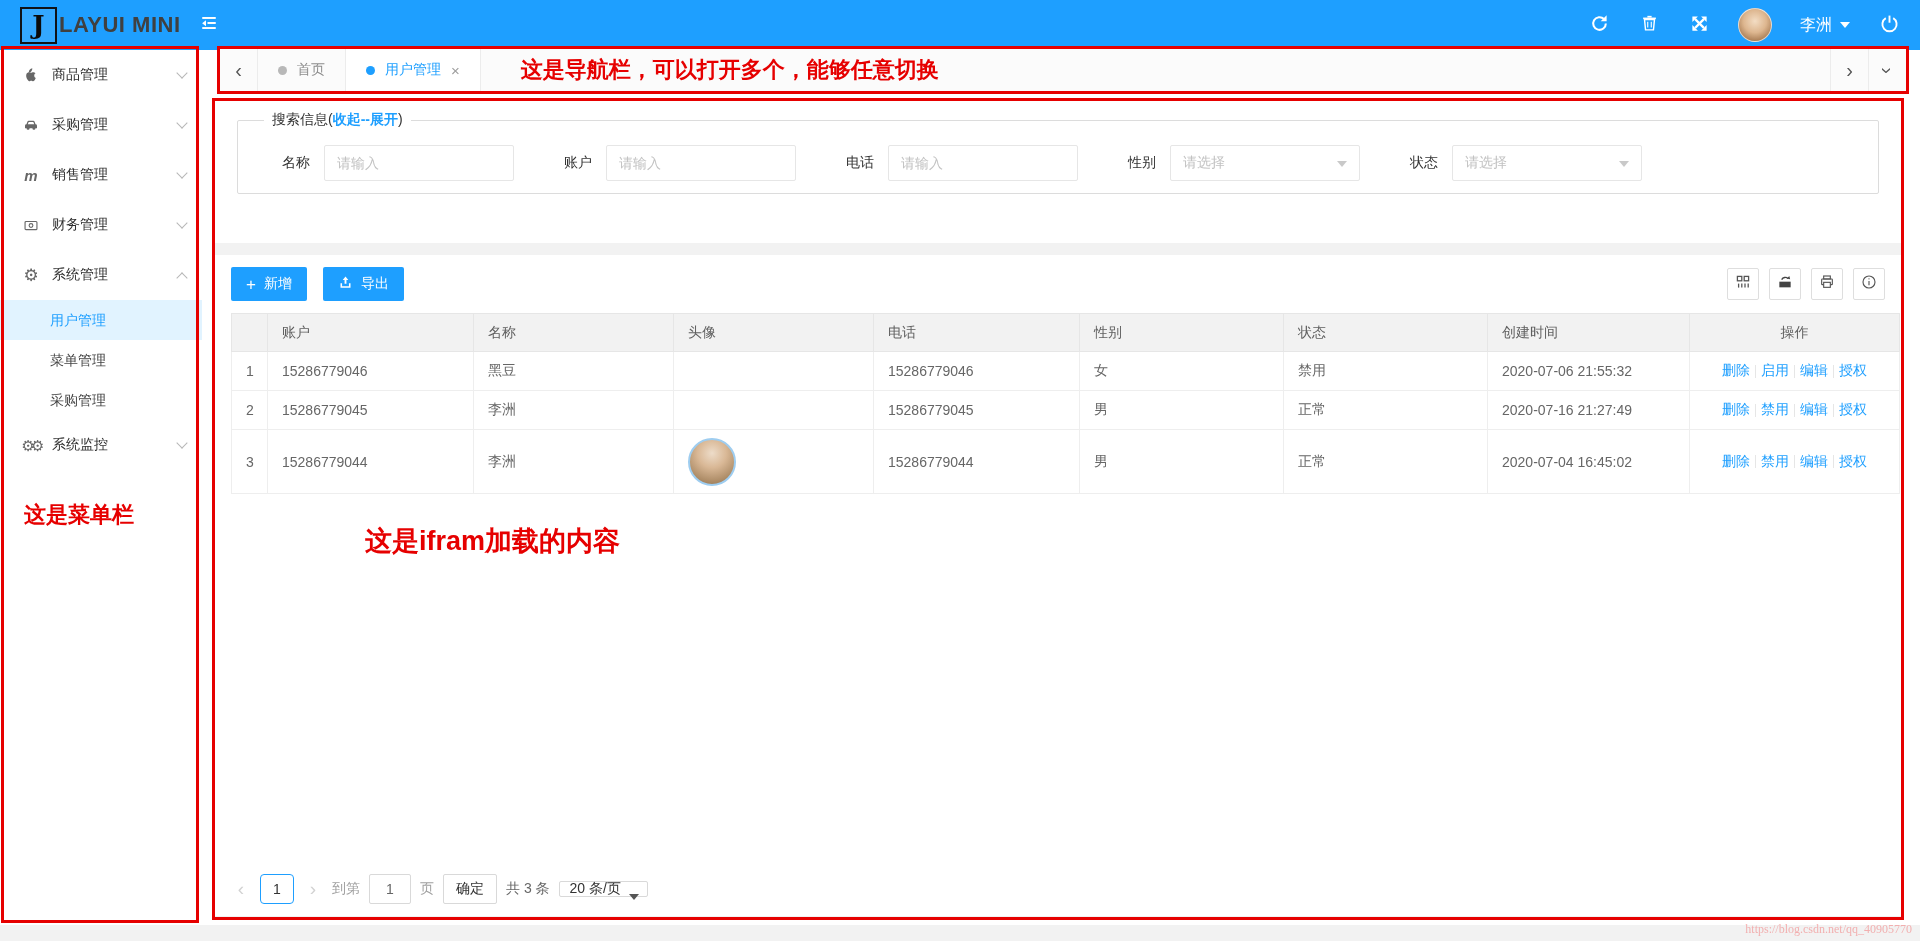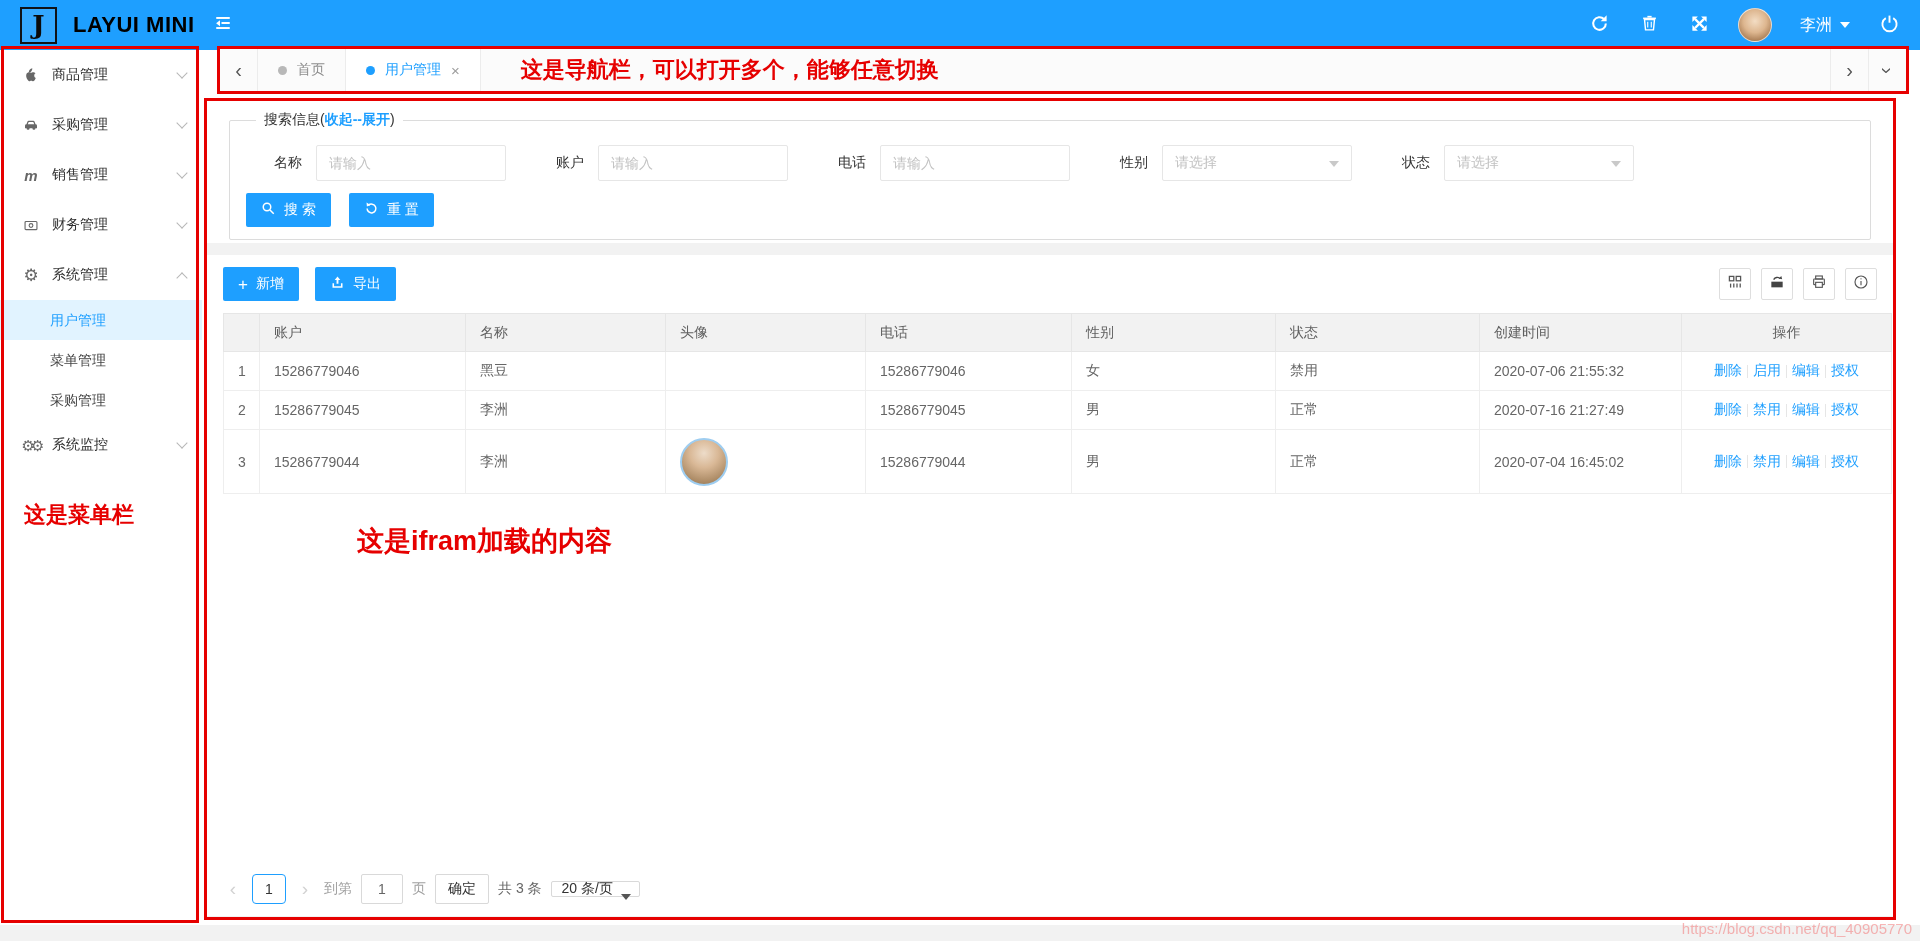--- a/index.html
+++ b/index.html
@@ -7,21 +7,21 @@
     font-family:"Liberation Sans","DejaVu Sans",sans-serif; }
   #stage { position:relative; width:1920px; height:941px; background:#fff; }
 
   
   #header { position:absolute; left:0; top:0; width:1920px; height:50px;
     background:#1E9FFF; display:flex; align-items:center; z-index:10; }
   .logo { width:37px; height:37px; margin-left:20px; border:2px solid #101216;
     display:flex; align-items:center; justify-content:center;
     font-family:"DejaVu Serif",serif; font-weight:700; font-size:26px; color:#0b0b0b;
     background:rgba(255,255,255,0.10); }
-  .app-title { color:#000000; font-size:22px; font-weight:700; letter-spacing:0.5px; margin-left:16px; }
+  .app-title { color:#404040; font-size:22px; font-weight:700; letter-spacing:0.5px; margin-left:2px; }
   .fold-btn { margin-left:18px; display:flex; align-items:center; cursor:pointer; }
   .h-right { margin-left:auto; display:flex; align-items:center; gap:28px; padding-right:20px; }
   .h-icon { width:22px; height:22px; display:flex; align-items:center; justify-content:center; cursor:pointer; }
   .avatar-header { width:34px; height:34px; border-radius:50%; border:1px solid rgba(255,255,255,.65);
     background:radial-gradient(circle at 50% 38%, #f3ddc4 0%, #ddb68f 45%, #a67a52 80%, #7d5a3c 100%); }
   .username { display:flex; align-items:center; gap:8px; color:#fff; font-size:16px; cursor:pointer; }
   .caret-down-w { width:0; height:0; border-left:5px solid transparent; border-right:5px solid transparent; border-top:6px solid #fff; }
 
   
   #sidebar { position:absolute; left:0; top:50px; width:202px; height:875px; background:#fff; z-index:5; }
@@ -53,21 +53,21 @@
     font-size:14px; color:#8d8d8d; cursor:pointer;justify-content:flex-end; }
   .tab .dot { width:9px; height:9px; border-radius:50%; background:#b8b8b8; margin-right:10px; }
   .tab.active { background:#fff; color:#1E9FFF; }
   .tab.active .dot { background:#1E9FFF; }
   .tab .close { margin-left:10px; color:#9d9d9d; font-size:15px; }
   .tabbar-annotation { align-self:center; margin-left:40px; font-size:22px; font-weight:700; color:#e60000; }
   .tb-spacer { flex:1; }
   .chev-down-dark { display:inline-block; transform:rotate(90deg); }
 
   
-  #content { position:absolute; left:204px; top:98px; width:1692px; height:822px;
+  #content { position:absolute; left:212px; top:98px; width:1692px; height:822px;
     border:3px solid #e60000; background:#f2f2f2; z-index:20; }
   .card { background:#fff; }
   #search-card { height:142px; padding:10px 22px 0; }
   fieldset { border:1px solid #dcdcdc; border-radius:2px; padding:8px 14px 12px; }
   legend { font-size:14px; color:#333; padding:0 8px; margin-left:12px; }
   .legend-link { color:#1E9FFF; font-weight:700; cursor:pointer; }
   .form-row { display:flex; align-items:center; padding-left:30px; margin-top:8px; }
   .pair { display:flex; align-items:center; margin-right:50px; }
   .fi-label { font-size:14px; color:#333; margin-right:14px; white-space:nowrap; }
   .fi-input { width:190px; height:36px; border:1px solid #e6e6e6; border-radius:2px;
@@ -112,21 +112,21 @@
     font-size:14px; color:#666; outline:none; }
   .pg-btn { height:30px; padding:0 12px; background:#fff; border:1px solid #d9d9d9; border-radius:2px;
     font-size:14px; color:#333; cursor:pointer; font-family:inherit; }
   .pg-total { color:#666; }
   .pg-select { position:relative; height:16px; border:1px solid #d9d9d9; border-radius:2px;
     display:flex; align-items:center; padding:0 26px 0 10px; color:#333; cursor:pointer; background:#fff; }
   .pg-select::after { content:""; position:absolute; right:8px; top:12px; width:0; height:0;
     border-left:5px solid transparent; border-right:5px solid transparent; border-top:6px solid #555; }
 
   #footer-strip { position:absolute; left:0; right:0; bottom:0; height:16px; background:#f2f2f2; z-index:1; }
-  #watermark { position:absolute; right:8px; bottom:4px; font-size:15px; color:rgba(242,120,120,0.55); z-index:25; }
+  #watermark { position:absolute; right:8px; bottom:4px; font-size:12px; color:rgba(242,120,120,0.55); z-index:25;font-family:Liberation Serif, serif; }
 </style>
 </head>
 <body>
 
 <div id="stage">
 
   <div id="header">
     <div class="logo">
       <span>J</span>
     </div>
@@ -301,40 +301,20 @@
             <div class="fi-select">
               <span>请选择</span>
             </div>
           </div>
           <div class="pair">
             <span class="fi-label">状态</span>
             <div class="fi-select">
               <span>请选择</span>
             </div>
           </div>
-        </div>
-        <div class="btn-row">
-          <button class="btn-blue">
-            <span>
-              <svg width="15" height="15" viewBox="0 0 20 20" fill="none" stroke="#fff" stroke-width="2">
-                <circle cx="8" cy="8" r="5"></circle>
-                  <line x1="12" y1="12" x2="17" y2="17"></line>
-              </svg>
-            </span>
-            <span>搜 索</span>
-          </button>
-          <button class="btn-blue">
-            <span>
-              <svg width="15" height="15" viewBox="0 0 24 24">
-                <path fill="none" stroke="#fff" stroke-width="2.4" d="M5 12a7 7 0 1 0 2.1-5"></path>
-                <path fill="#fff" d="M4 2.5l.7 6.2 5.6-2.2z"></path>
-              </svg>
-            </span>
-            <span>重 置</span>
-          </button>
         </div>
       </fieldset>
     </div>
 
     <div id="table-card" class="card">
       <div class="toolbar">
         <button class="btn-blue">
           <span style="font-size:17px;line-height:1;">+</span>
           <span>新增</span>
         </button>

